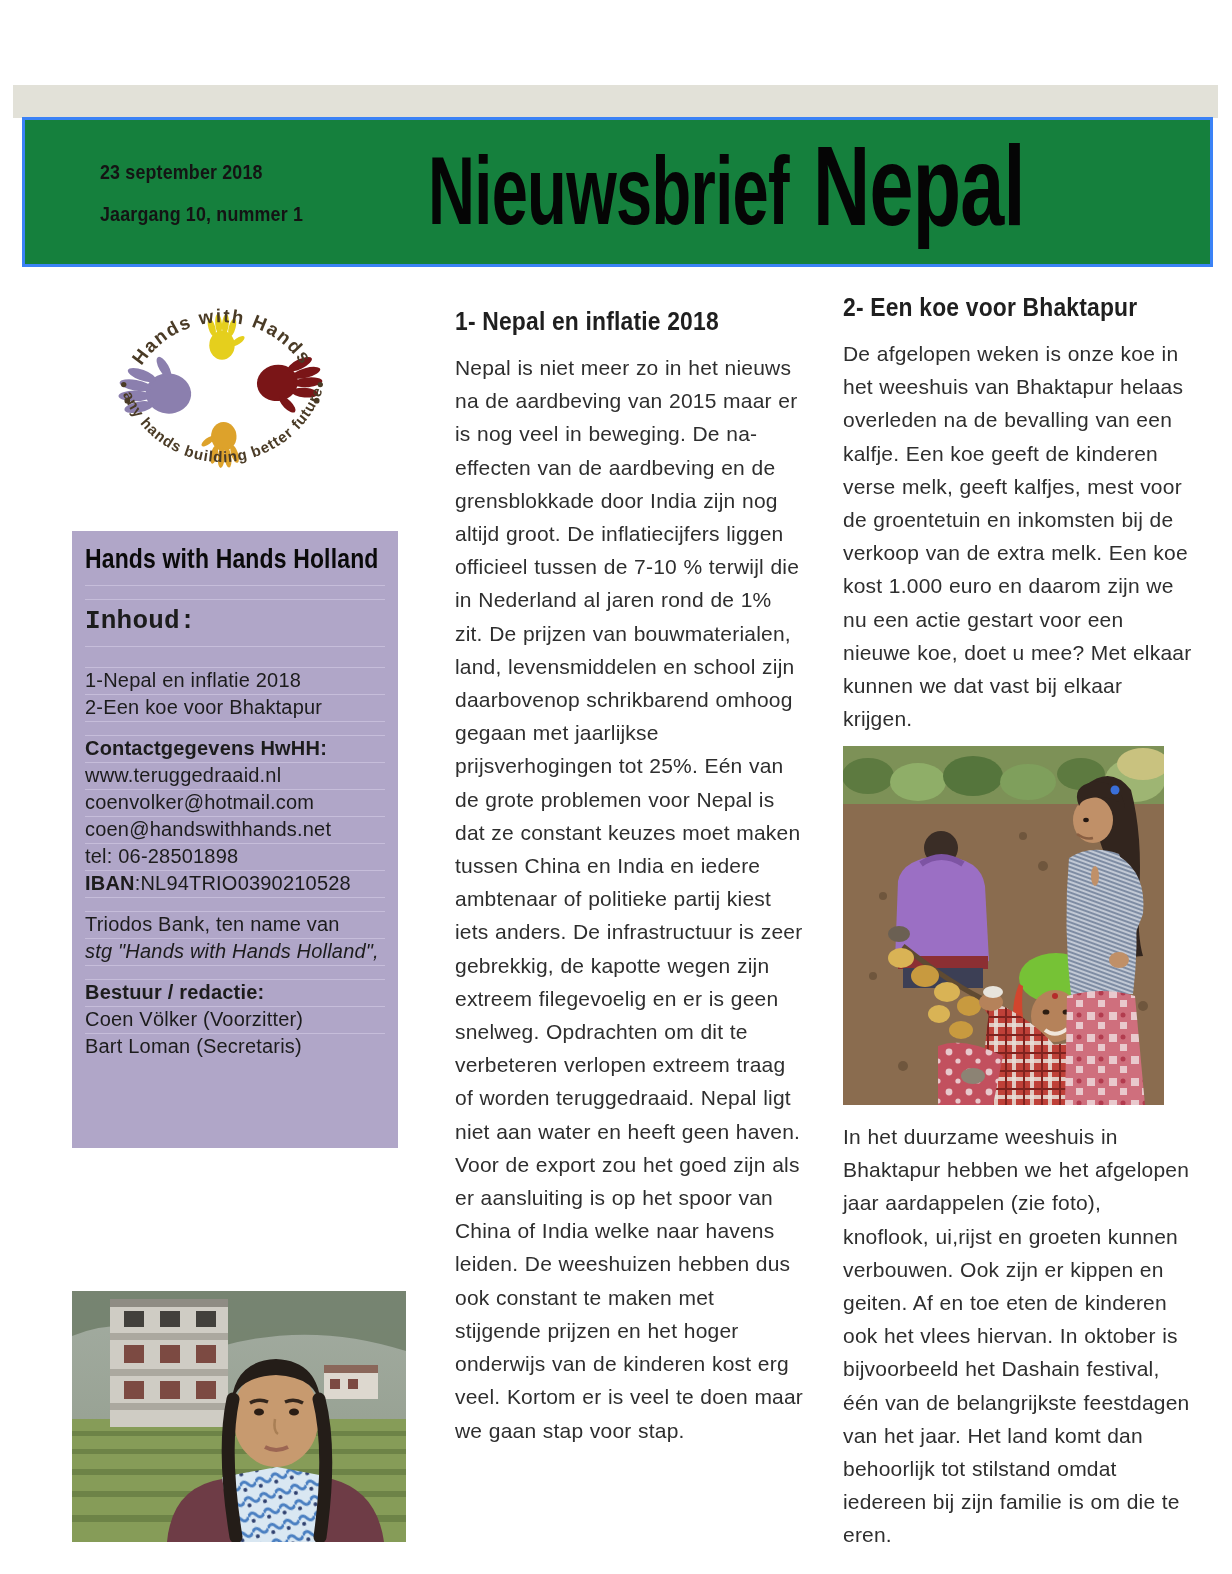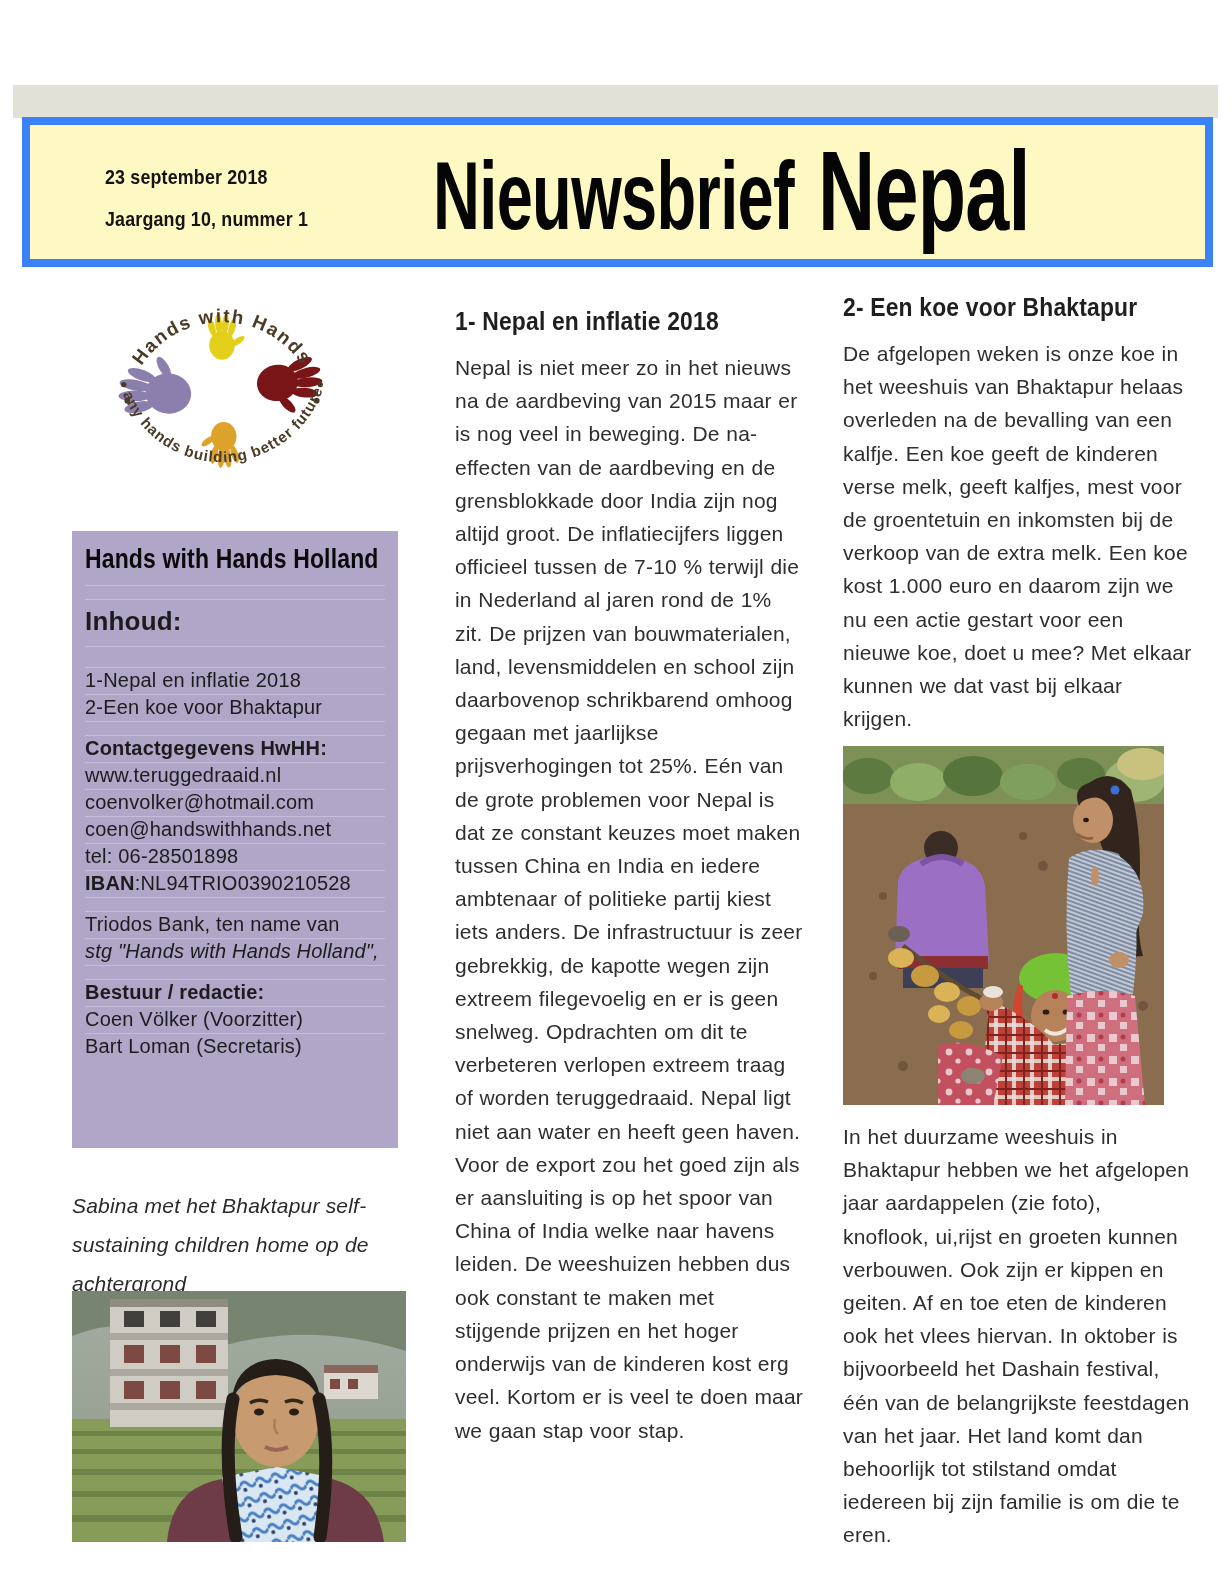--- a/index.html
+++ b/index.html
@@ -4,21 +4,21 @@
 <style>
   html,body { margin:0; padding:0; background:#ffffff; }
   .page {
     position:relative; width:1232px; height:1574px; background:#ffffff;
     font-family:"Liberation Sans", sans-serif; overflow:hidden;
   }
   
   .topbar { position:absolute; left:13px; top:85px; width:1205px; height:33px; background:#e2e1d8; }
   .headerbox {
     position:absolute; left:22px; top:117px; width:1191px; height:150px;
-    border:8px solid #3b82f6; background:#fef9c3; box-sizing:border-box;
+    border:3px solid #3b82f6; background:#15803d; box-sizing:border-box;
   }
   .hdate { position:absolute; left:75px; font-size:21px; font-weight:bold; color:#141414;
            transform:scaleX(0.85); transform-origin:left center; white-space:nowrap; letter-spacing:0.2px; }
   .hdate.d1 { top:40px; }
   .hdate.d2 { top:82px; }
   .ntitle { position:absolute; font-weight:bold; color:#050505; white-space:nowrap;
             transform-origin:left top; line-height:1; }
   .ntitle.t1 { left:403px; top:22px; font-size:97px;  transform:scaleX(0.67); letter-spacing:-1px; }
   .ntitle.t2 { left:788px; top:10px; font-size:113px; transform:scaleX(0.70); letter-spacing:-1px; }
   
@@ -26,21 +26,21 @@
   .pbox {
     position:absolute; left:72px; top:531px; width:326px; height:617px;
     background:#b0a6c8; box-sizing:border-box; padding:10px 13px 0 13px;
     color:#1c1c1c; font-size:20px;
   }
   .prow { border-bottom:1px solid #c6bdda; line-height:25px; min-height:26px; letter-spacing:0.2px; }
   .prow.sp  { min-height:13px; height:13px; }
   .prow.sp2 { min-height:20px; height:20px; }
   .pbox-title { font-size:28px; font-weight:bold; line-height:36px; min-height:44px; color:#0a0a0a; }
   .pbox-title .cond { display:inline-block; transform:scaleX(0.82); transform-origin:left center; white-space:nowrap; }
-  .inhoud-lbl { font-size:26px; font-weight:bold; line-height:30px; min-height:40px; padding-top:6px; }
+  .inhoud-lbl { font-size:26px; font-weight:bold; line-height:30px; min-height:40px; padding-top:6px;font-family:Liberation Mono, monospace; }
   .b { font-weight:bold; }
   .i { font-style:italic; }
   .caption {
     position:absolute; left:72px; top:1186px; width:312px;
     font-style:italic; font-size:21px; line-height:39px; color:#2a2a2a; letter-spacing:0.2px;
   }
   .photo { position:absolute; display:block; }
   
   .art-title { position:absolute; font-size:26px; font-weight:bold; color:#1f1f1f; white-space:nowrap;
                transform:scaleX(0.88); transform-origin:left top; letter-spacing:0.2px; }
@@ -111,21 +111,20 @@
     <div class="prow"><span class="b">IBAN</span><span>:NL94TRIO0390210528</span></div>
     <div class="prow sp"></div>
     <div class="prow">Triodos Bank, ten name van</div>
     <div class="prow i">stg "Hands with Hands Holland",</div>
     <div class="prow sp"></div>
     <div class="prow b">Bestuur / redactie:</div>
     <div class="prow">Coen Völker (Voorzitter)</div>
     <div class="prow" style="border-bottom:none">Bart Loman (Secretaris)</div>
   </div>
 
-  <div class="caption">Sabina met het Bhaktapur self-sustaining children home op de achtergrond</div>
 
   <svg class="photo" style="left:72px; top:1291px;" width="334" height="251" viewBox="0 0 334 251">
     <defs>
       <linearGradient id="skyg" x1="0" y1="0" x2="0" y2="1">
         <stop offset="0" stop-color="#a3aca1"></stop>
           <stop offset="1" stop-color="#8f9a89"></stop>
       </linearGradient>
       <pattern id="scarfp" width="16" height="16" patternUnits="userSpaceOnUse" patternTransform="rotate(-15)">
         <rect width="16" height="16" fill="#d9e7f2"></rect>
         <path d="M0 8 Q4 2 8 8 T16 8" stroke="#4a7fc1" stroke-width="3" fill="none"></path>

